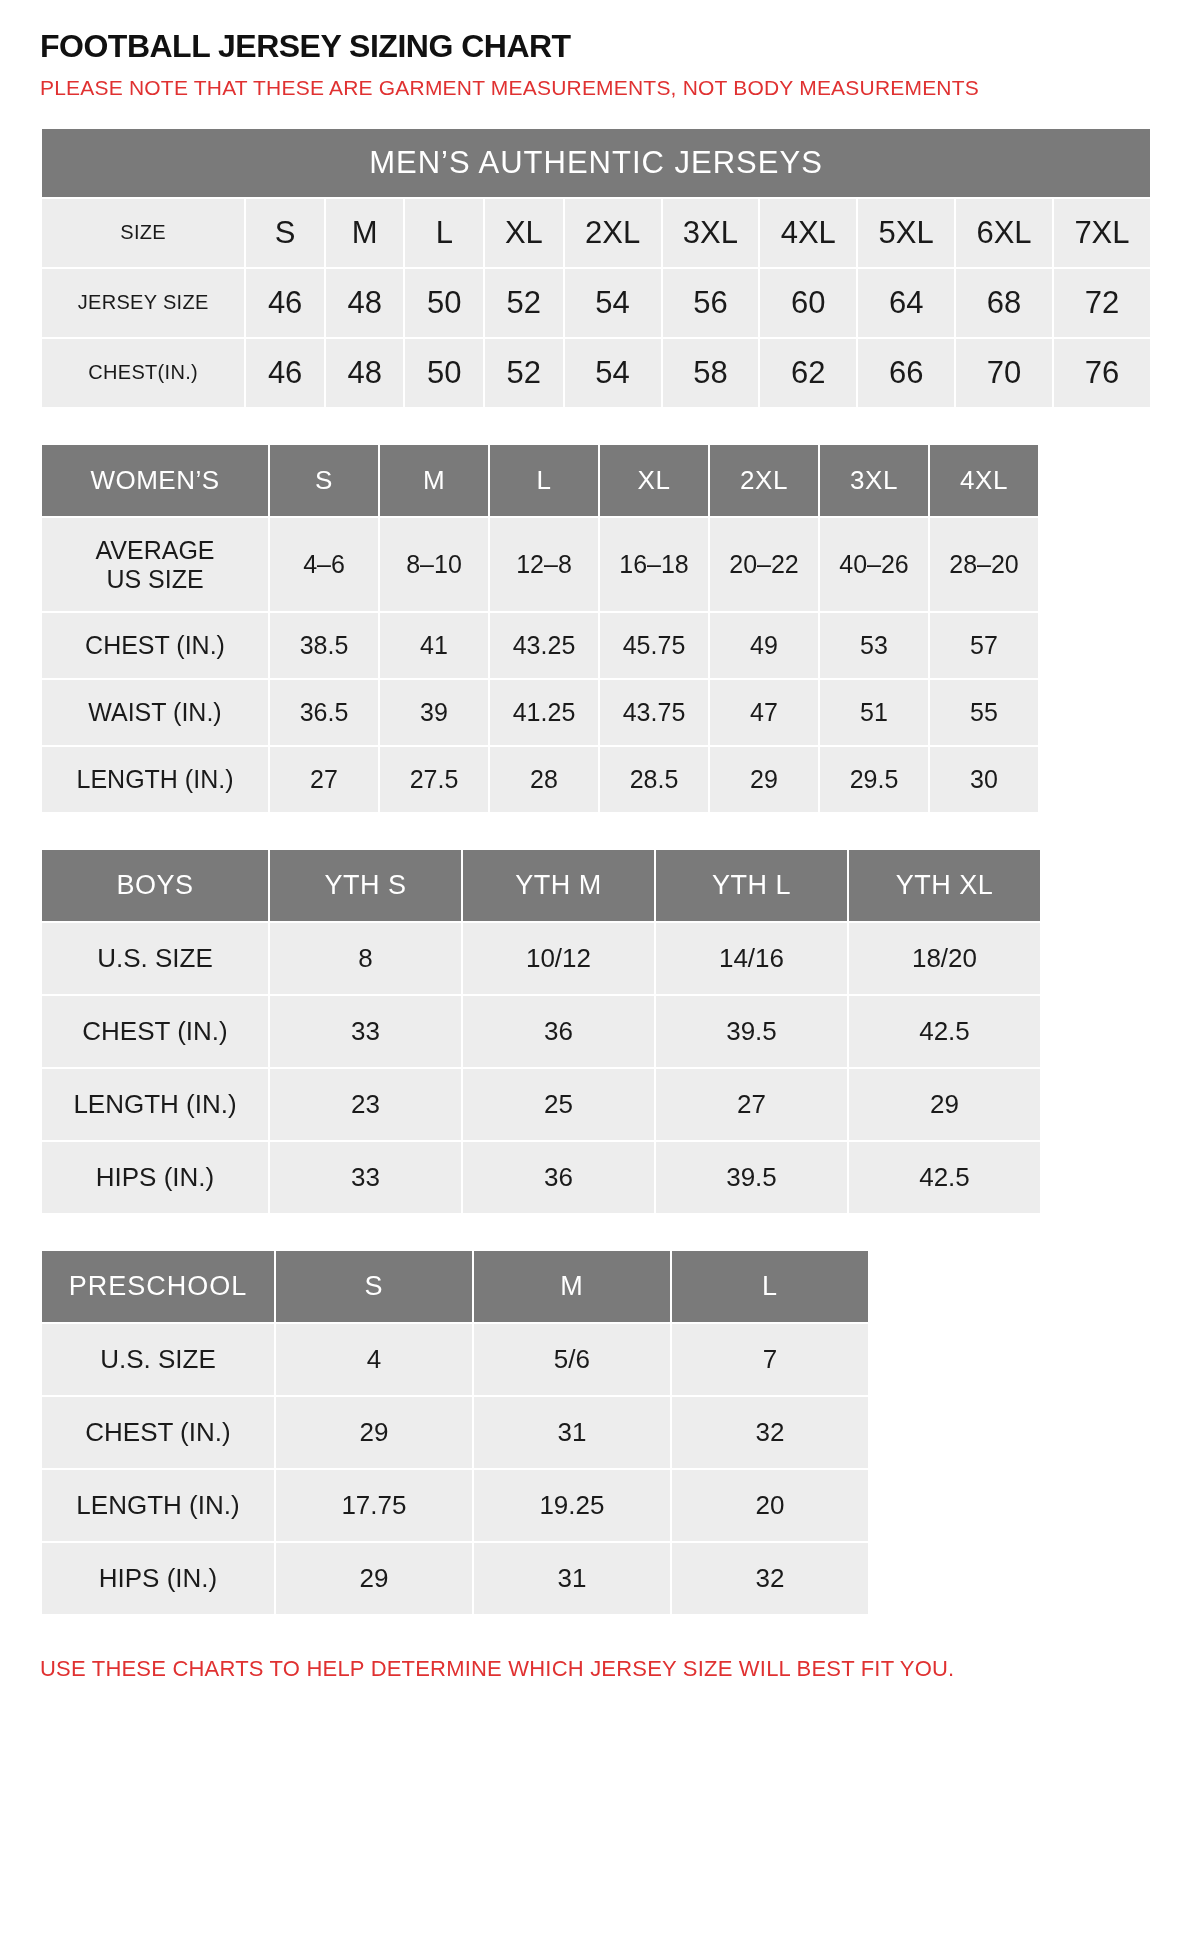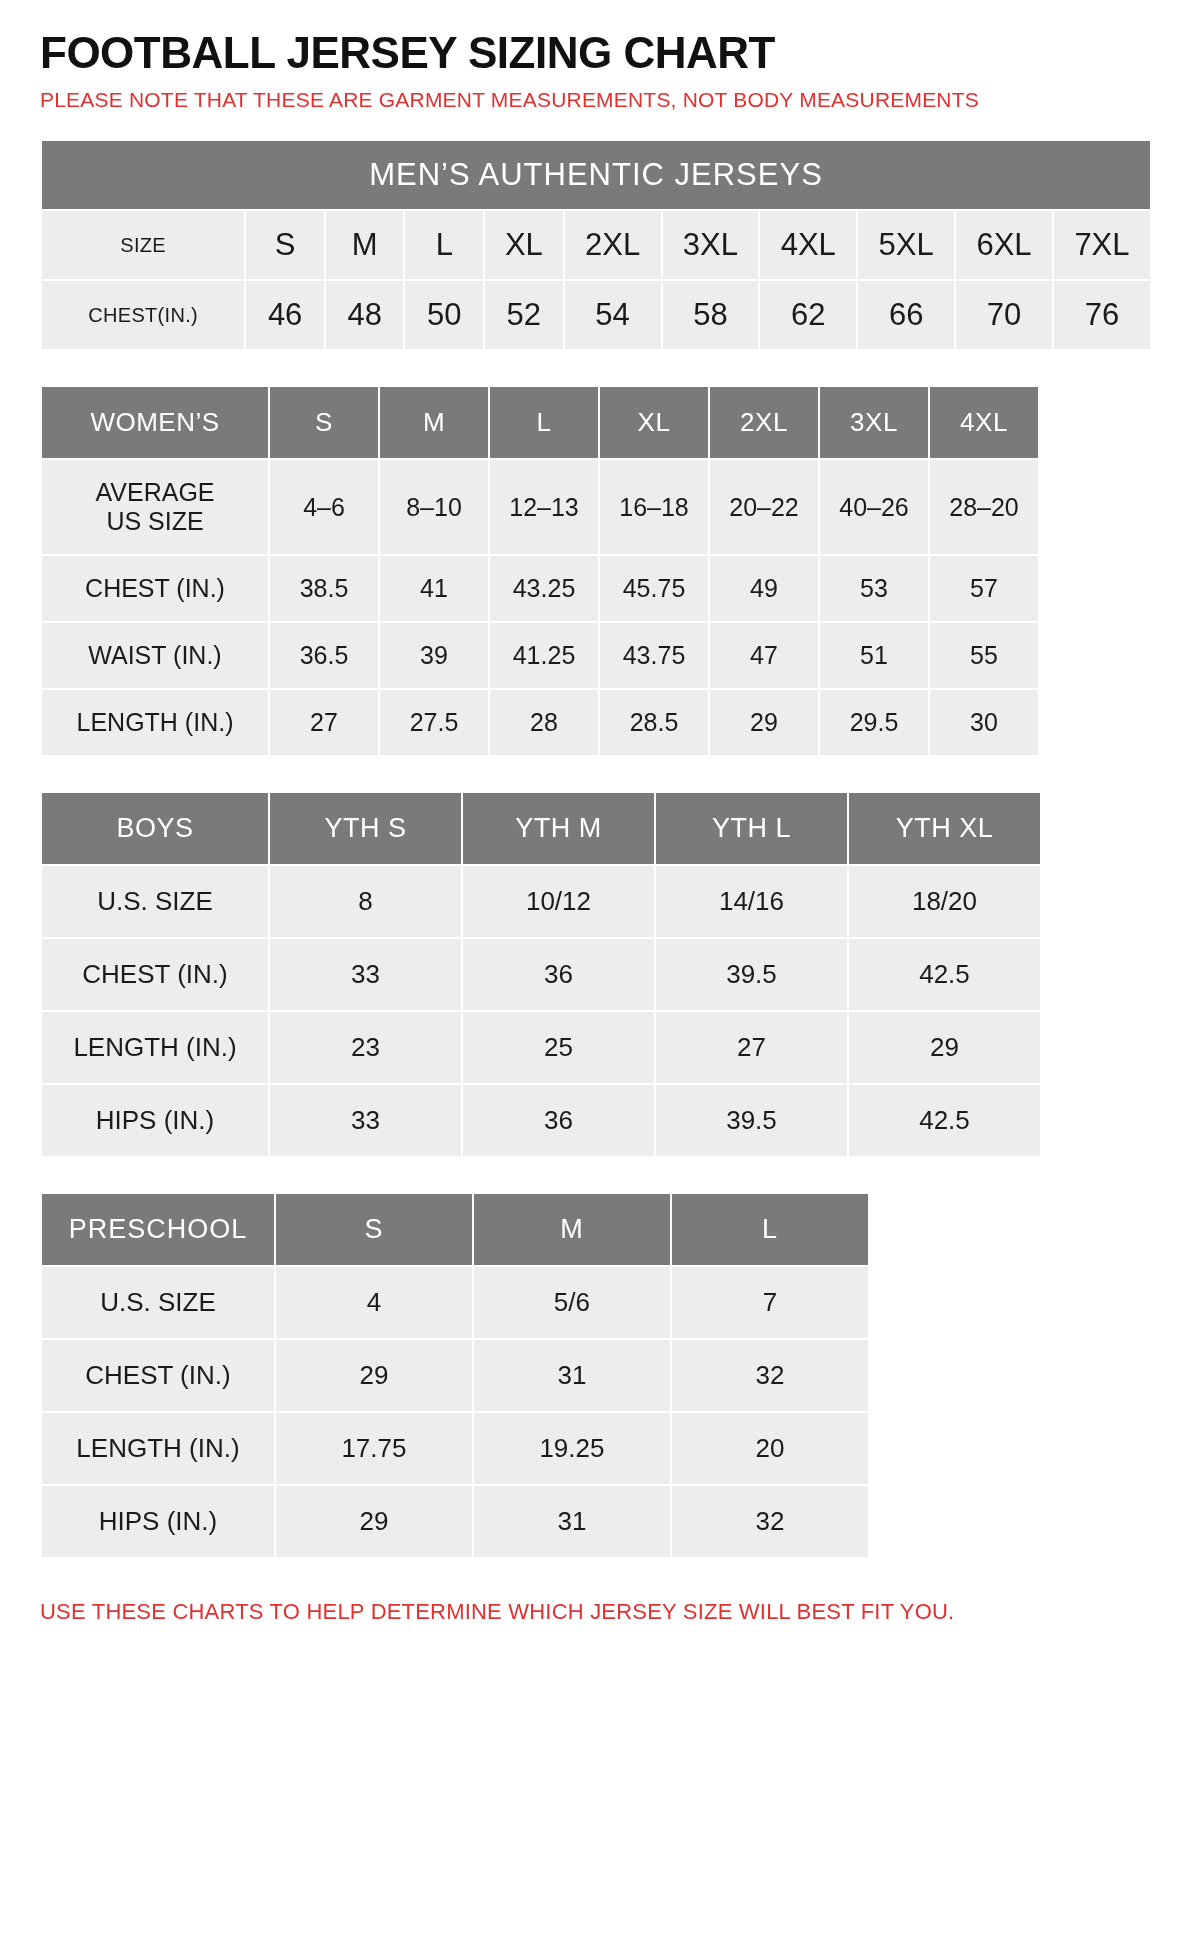--- a/index.html
+++ b/index.html
@@ -13,21 +13,21 @@
     font-family: "Liberation Sans", sans-serif;
     color: #1a1a1a;
     -webkit-font-smoothing: antialiased;
   }
   .page {
     width: 1200px;
     box-sizing: border-box;
     padding: 30px 40px 0 40px;
   }
   .title {
-    font-size: 44px;
+    font-size: 32px;
     font-weight: bold;
     letter-spacing: -0.5px;
     color: #111111;
     margin: 0 0 10px 0;
     line-height: 1.05;
   }
   .note {
     color: #e03131;
     font-size: 21px;
     line-height: 1.3;
@@ -150,20 +150,33 @@
         <td>L</td>
         <td>XL</td>
         <td>2XL</td>
         <td>3XL</td>
         <td>4XL</td>
         <td>5XL</td>
         <td>6XL</td>
         <td>7XL</td>
       </tr>
       <tr>
+        <td class="rowlabel">JERSEY SIZE</td>
+        <td>46</td>
+        <td>48</td>
+        <td>50</td>
+        <td>52</td>
+        <td>54</td>
+        <td>56</td>
+        <td>60</td>
+        <td>64</td>
+        <td>68</td>
+        <td>72</td>
+      </tr>
+      <tr>
         <td class="rowlabel">CHEST(IN.)</td>
         <td>46</td>
         <td>48</td>
         <td>50</td>
         <td>52</td>
         <td>54</td>
         <td>58</td>
         <td>62</td>
         <td>66</td>
         <td>70</td>
@@ -193,21 +206,21 @@
         <td class="hdr-cell">2XL</td>
         <td class="hdr-cell">3XL</td>
         <td class="hdr-cell">4XL</td>
       </tr>
       <tr>
         <td class="two-line">
           <span>AVERAGE<br>US SIZE</span>
         </td>
         <td>4–6</td>
         <td>8–10</td>
-        <td>12–13</td>
+        <td>12–8</td>
         <td>16–18</td>
         <td>20–22</td>
         <td>40–26</td>
         <td>28–20</td>
       </tr>
       <tr>
         <td>CHEST (IN.)</td>
         <td>38.5</td>
         <td>41</td>
         <td>43.25</td>

